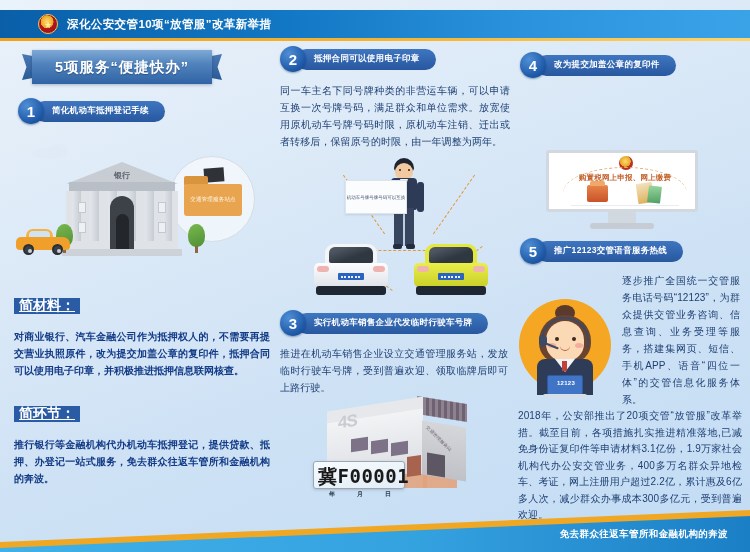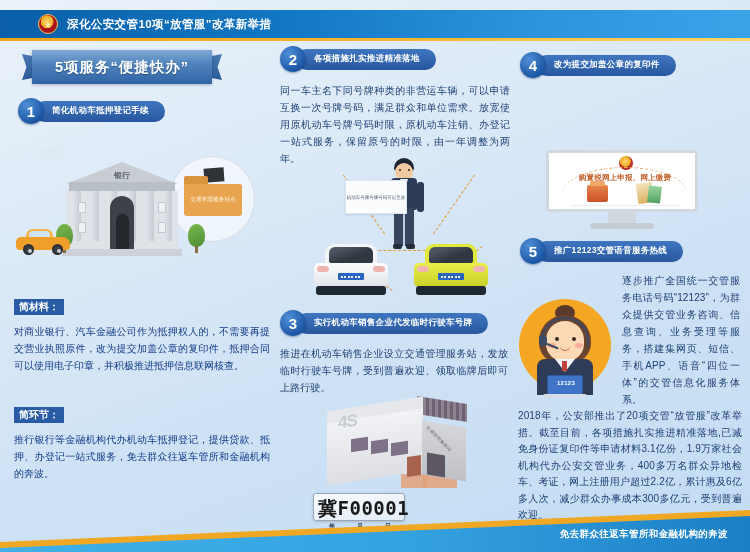--- a/index.html
+++ b/index.html
@@ -78,26 +78,27 @@
 
   
   .para {
     position: absolute; color: #1d3f73; font-size: 10px; line-height: 17px;
     text-align: justify; letter-spacing: .1px;
   }
 
   
   .tagbox {
     display: inline-block; background: #2a5ca6; color: #fff;
-    font-size: 10px; font-weight: bold; padding: 1.5px 5px; line-height: 13px;
-    margin-bottom: 8px;
+    font-size: 14px; font-weight: bold; padding: 1.5px 5px; line-height: 13px;
+    margin-bottom: 14px;
+    text-decoration: underline;
   }
   .blk { position: absolute; width: 256px; }
   .blk .body {
-    color: #123a86; font-size: 10px; line-height: 17px; text-align: justify;
+    color: #123a86; font-size: 10px; line-height: 17px; text-align: justify; font-weight: bold;
   }
 
   
   .bank-scene { position: absolute; left: 14px; top: 140px; width: 262px; height: 150px; }
   .cloud {
     position: absolute; background: #dfeaf6; border-radius: 50%; opacity: .85;
   }
   .bank {
     position: absolute; left: 52px; top: 22px; width: 112px; height: 96px;
   }
@@ -307,21 +308,20 @@
     background: #a8634f; transform: skewY(-9deg);
   }
   .shop-path {
     position: absolute; top: 76px; height: 14px; background: #e3a178; opacity: .85;
   }
   .plate-box {
     position: absolute; left: 8px; top: 63px; width: 92px; height: 28px;
     background: linear-gradient(170deg, #f7fbfe, #e2edf6);
     border: 1.5px solid #9aa8b6; border-radius: 3px;
     box-shadow: 0 1px 3px rgba(40,70,110,.22);
-    margin-top: 32px;
   }
   .plate-main {
     position: absolute; left: 4px; top: 3px; width: 84px; height: 23px;
     color: #1a1a1a; font-size: 19px; font-weight: bold; letter-spacing: .5px;
     font-family: "DejaVu Sans Mono", monospace; line-height: 23px; white-space: nowrap;
   }
   .plate-sub {
     position: absolute; left: 4px; top: 28px; width: 84px;
     display: flex; justify-content: space-around; align-items: center;
     font-size: 6px; color: #2b3a4a; font-weight: bold;
@@ -539,24 +539,24 @@
   </div>
 
   <div class="blk" style="left:14px; top:404px;">
     <span class="tagbox">简环节：</span>
     <div class="body">推行银行等金融机构代办机动车抵押登记，提供贷款、抵押、办登记一站式服务，免去群众往返车管所和金融机构的奔波。</div>
   </div>
 
   <div class="pill" style="left:280px; top:46px;">
     <div class="pill-num">2</div>
     <div class="pill-body">
-      <span>各项措施扎实推进精准落地</span>
-    </div>
-  </div>
-  <div class="para" style="left:280px; top:82px; width:230px;">同一车主名下同号牌种类的非营运车辆，可以申请互换一次号牌号码，满足群众和单位需求。放宽使用原机动车号牌号码时限，原机动车注销、办登记一站式服务，保留原号的时限，由一年调整为两年。</div>
+      <span>抵押合同可以使用电子印章</span>
+    </div>
+  </div>
+  <div class="para" style="left:280px; top:82px; width:230px;">同一车主名下同号牌种类的非营运车辆，可以申请互换一次号牌号码，满足群众和单位需求。放宽使用原机动车号牌号码时限，原机动车注销、迁出或者转移后，保留原号的时限，由一年调整为两年。</div>
 
   <div class="people-scene">
     <div class="dashline" style="left:28px; top:46px; width:72px; transform:rotate(55deg);"></div>
     <div class="dashline" style="left:118px; top:46px; width:72px; transform:rotate(-55deg);"></div>
     <div class="dashline" style="left:54px; top:92px; width:106px;"></div>
     <div class="dashline" style="left:28px; top:110px; width:72px; transform:rotate(38deg);"></div>
     <div class="dashline" style="left:118px; top:110px; width:72px; transform:rotate(-38deg);"></div>
 
     <div class="man">
       <div class="m-hair"></div>

